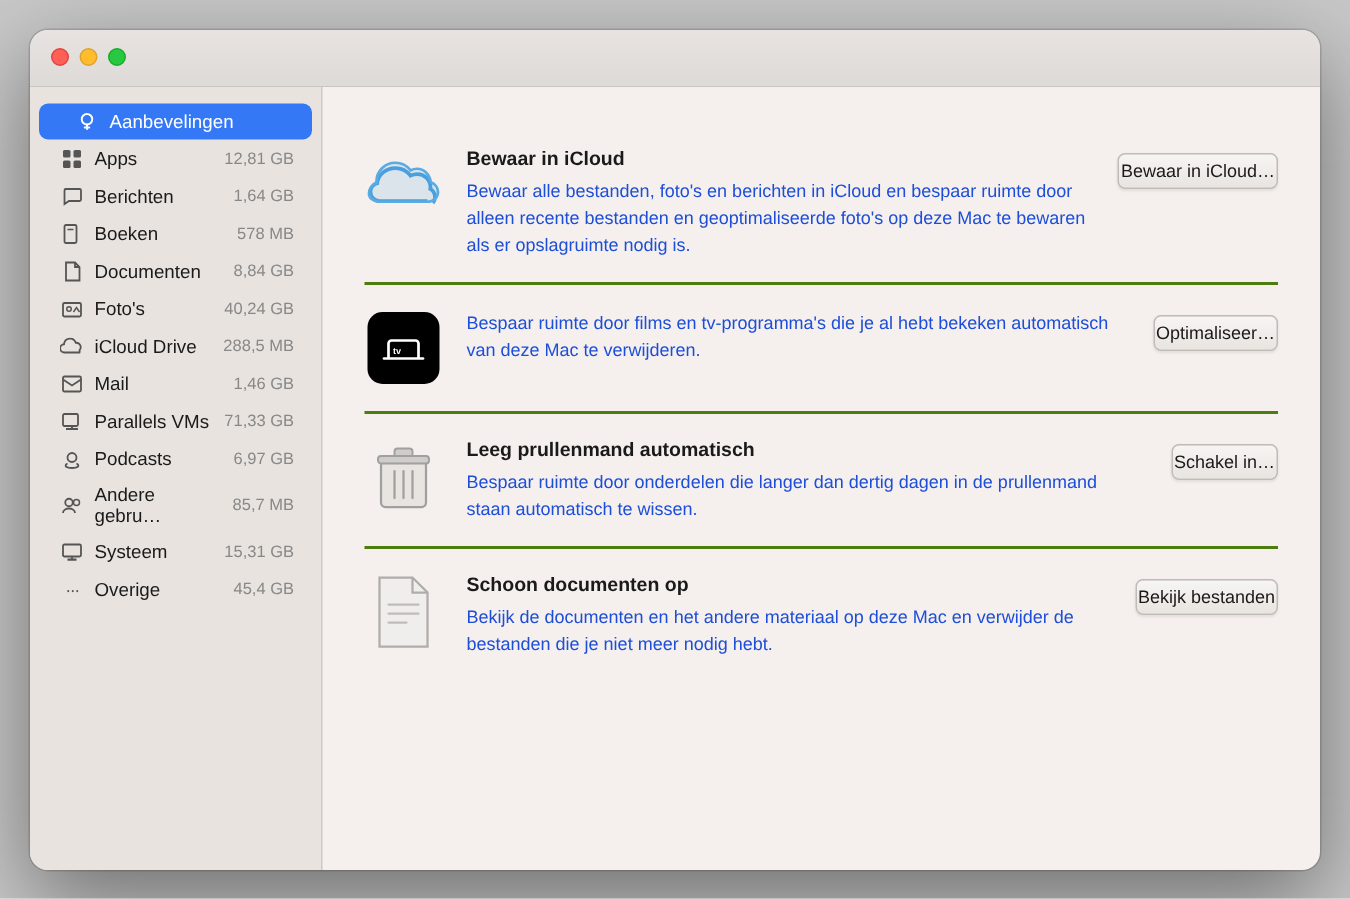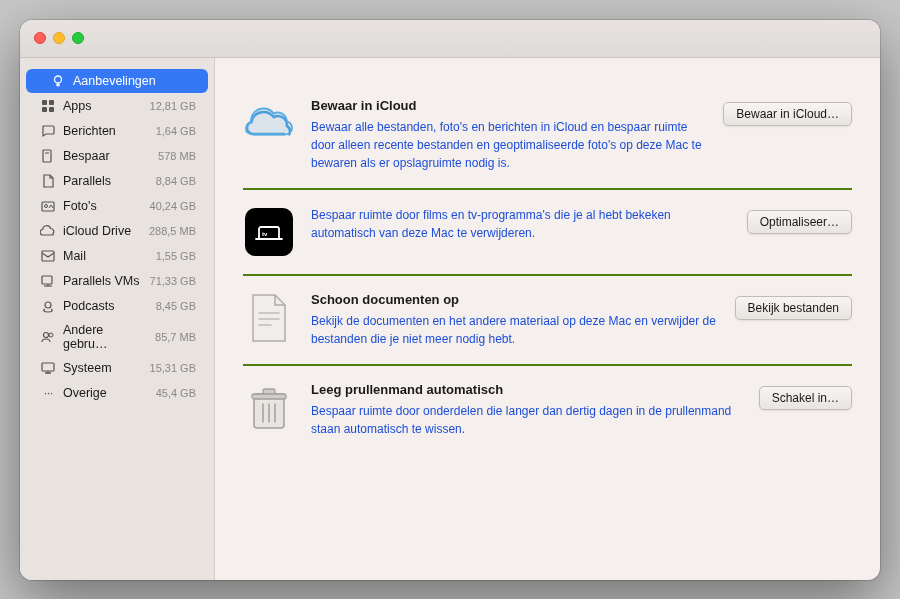--- a/index.html
+++ b/index.html
@@ -141,21 +141,21 @@
     .rec-action {
       flex-shrink: 0;
       display: flex;
       align-items: flex-start;
       padding-top: 4px;
     }
     .rec-button {
       background: linear-gradient(to bottom, #f7f5f3, #e8e4e0);
       border: 1px solid #c0bbb7;
       border-radius: 5px;
-      padding: 4px 12px;
+      padding: 4px 1px;
       font-size: 12px;
       color: #1a1a1a;
       cursor: pointer;
       white-space: nowrap;
       box-shadow: 0 1px 2px rgba(0,0,0,0.08);
     }
     
     .appletv-icon {
       width: 48px;
       height: 48px;
@@ -211,31 +211,31 @@
           <span class="sidebar-item-label">Berichten</span>
           <span class="sidebar-item-size">1,64 GB</span>
         </div>
         <div class="sidebar-item">
           <div class="sidebar-item-icon">
             <svg width="14" height="14" viewBox="0 0 14 14" fill="none">
               <rect x="2" y="1" width="8" height="12" rx="1" stroke="#555" stroke-width="1.2"></rect>
               <line x1="4" y1="4" x2="8" y2="4" stroke="#555" stroke-width="1"></line>
             </svg>
           </div>
-          <span class="sidebar-item-label">Bespaar</span>
+          <span class="sidebar-item-label">Boeken</span>
           <span class="sidebar-item-size">578 MB</span>
         </div>
         <div class="sidebar-item">
           <div class="sidebar-item-icon">
             <svg width="14" height="14" viewBox="0 0 14 14" fill="none">
               <path d="M3 1h6l3 3v9H3V1z" stroke="#555" stroke-width="1.2"></path>
               <path d="M9 1v3h3" stroke="#555" stroke-width="1.2"></path>
             </svg>
           </div>
-          <span class="sidebar-item-label">Parallels</span>
+          <span class="sidebar-item-label">Documenten</span>
           <span class="sidebar-item-size">8,84 GB</span>
         </div>
         <div class="sidebar-item">
           <div class="sidebar-item-icon">
             <svg width="14" height="14" viewBox="0 0 14 14" fill="none">
               <rect x="1" y="3" width="12" height="9" rx="1" stroke="#555" stroke-width="1.2"></rect>
               <circle cx="5" cy="7" r="1.5" stroke="#555" stroke-width="1"></circle>
               <path d="M8 9l2-3 2 3" stroke="#555" stroke-width="1"></path>
             </svg>
           </div>
@@ -252,42 +252,42 @@
           <span class="sidebar-item-size">288,5 MB</span>
         </div>
         <div class="sidebar-item">
           <div class="sidebar-item-icon">
             <svg width="14" height="12" viewBox="0 0 14 12" fill="none">
               <rect x="1" y="1" width="12" height="10" rx="1" stroke="#555" stroke-width="1.2"></rect>
               <path d="M1 3l6 4 6-4" stroke="#555" stroke-width="1.2"></path>
             </svg>
           </div>
           <span class="sidebar-item-label">Mail</span>
-          <span class="sidebar-item-size">1,55 GB</span>
+          <span class="sidebar-item-size">1,46 GB</span>
         </div>
         <div class="sidebar-item">
           <div class="sidebar-item-icon">
             <svg width="14" height="12" viewBox="0 0 14 12" fill="none">
               <rect x="1" y="1" width="10" height="8" rx="1" stroke="#555" stroke-width="1.2"></rect>
               <line x1="3" y1="11" x2="11" y2="11" stroke="#555" stroke-width="1.2"></line>
               <line x1="7" y1="9" x2="7" y2="11" stroke="#555" stroke-width="1.2"></line>
             </svg>
           </div>
           <span class="sidebar-item-label">Parallels VMs</span>
           <span class="sidebar-item-size">71,33 GB</span>
         </div>
         <div class="sidebar-item">
           <div class="sidebar-item-icon">
             <svg width="14" height="14" viewBox="0 0 14 14" fill="none">
               <circle cx="7" cy="6" r="3" stroke="#555" stroke-width="1.2"></circle>
               <path d="M4 10c-2 1-2 3 3 3s5-2 3-3" stroke="#555" stroke-width="1.2"></path>
             </svg>
           </div>
           <span class="sidebar-item-label">Podcasts</span>
-          <span class="sidebar-item-size">8,45 GB</span>
+          <span class="sidebar-item-size">6,97 GB</span>
         </div>
         <div class="sidebar-item">
           <div class="sidebar-item-icon">
             <svg width="14" height="14" viewBox="0 0 14 14" fill="none">
               <circle cx="5" cy="5" r="2.5" stroke="#555" stroke-width="1.2"></circle>
               <circle cx="10" cy="5" r="2" stroke="#555" stroke-width="1"></circle>
               <path d="M1 12c0-2 2-3 4-3s4 1 4 3" stroke="#555" stroke-width="1.2"></path>
             </svg>
           </div>
           <span class="sidebar-item-label">Andere gebru…</span>
@@ -337,38 +337,20 @@
         <line x1="2" y1="18" x2="28" y2="18" stroke="white" stroke-width="1.8" stroke-linecap="round"></line>
         <text x="8" y="15" fill="white" font-size="6" font-family="SF Pro, sans-serif" font-weight="600">tv</text>
       </svg>
     </div>
           </div>
           <div class="rec-body">
             <div class="rec-desc">Bespaar ruimte door films en tv-programma's die je al hebt bekeken automatisch van deze Mac te verwijderen.</div>
           </div>
           <div class="rec-action">
             <button class="rec-button">Optimaliseer…</button>
-          </div>
-        </div>
-        <div class="recommendation-item">
-          <div class="rec-icon">
-            <svg width="40" height="50" viewBox="0 0 40 50" fill="none" xmlns="http://www.w3.org/2000/svg">
-      <path d="M4 2h22l10 10v36H4V2z" fill="#f0eeec" stroke="#b0aca8" stroke-width="1.5"></path>
-      <path d="M26 2v10h10" fill="none" stroke="#b0aca8" stroke-width="1.5"></path>
-      <line x1="10" y1="20" x2="30" y2="20" stroke="#c0bcb8" stroke-width="1.5" stroke-linecap="round"></line>
-      <line x1="10" y1="26" x2="30" y2="26" stroke="#c0bcb8" stroke-width="1.5" stroke-linecap="round"></line>
-      <line x1="10" y1="32" x2="22" y2="32" stroke="#c0bcb8" stroke-width="1.5" stroke-linecap="round"></line>
-    </svg>
-          </div>
-          <div class="rec-body">
-            <div class="rec-title">Schoon documenten op</div>
-            <div class="rec-desc">Bekijk de documenten en het andere materiaal op deze Mac en verwijder de bestanden die je niet meer nodig hebt.</div>
-          </div>
-          <div class="rec-action">
-            <button class="rec-button">Bekijk bestanden</button>
           </div>
         </div>
         <div class="recommendation-item">
           <div class="rec-icon">
             <svg width="38" height="48" viewBox="0 0 38 48" fill="none" xmlns="http://www.w3.org/2000/svg">
       <rect x="4" y="10" width="30" height="34" rx="3" fill="#e8e4e0" stroke="#a0a0a0" stroke-width="1.5"></rect>
       <rect x="13" y="5" width="12" height="6" rx="2" fill="#d0ccc8" stroke="#a0a0a0" stroke-width="1.3"></rect>
       <rect x="2" y="10" width="34" height="5" rx="2" fill="#d0ccc8" stroke="#a0a0a0" stroke-width="1.3"></rect>
       <line x1="13" y1="20" x2="13" y2="38" stroke="#a0a0a0" stroke-width="1.5" stroke-linecap="round"></line>
       <line x1="19" y1="20" x2="19" y2="38" stroke="#a0a0a0" stroke-width="1.5" stroke-linecap="round"></line>
@@ -376,15 +358,33 @@
     </svg>
           </div>
           <div class="rec-body">
             <div class="rec-title">Leeg prullenmand automatisch</div>
             <div class="rec-desc">Bespaar ruimte door onderdelen die langer dan dertig dagen in de prullenmand staan automatisch te wissen.</div>
           </div>
           <div class="rec-action">
             <button class="rec-button">Schakel in…</button>
           </div>
         </div>
+        <div class="recommendation-item">
+          <div class="rec-icon">
+            <svg width="40" height="50" viewBox="0 0 40 50" fill="none" xmlns="http://www.w3.org/2000/svg">
+      <path d="M4 2h22l10 10v36H4V2z" fill="#f0eeec" stroke="#b0aca8" stroke-width="1.5"></path>
+      <path d="M26 2v10h10" fill="none" stroke="#b0aca8" stroke-width="1.5"></path>
+      <line x1="10" y1="20" x2="30" y2="20" stroke="#c0bcb8" stroke-width="1.5" stroke-linecap="round"></line>
+      <line x1="10" y1="26" x2="30" y2="26" stroke="#c0bcb8" stroke-width="1.5" stroke-linecap="round"></line>
+      <line x1="10" y1="32" x2="22" y2="32" stroke="#c0bcb8" stroke-width="1.5" stroke-linecap="round"></line>
+    </svg>
+          </div>
+          <div class="rec-body">
+            <div class="rec-title">Schoon documenten op</div>
+            <div class="rec-desc">Bekijk de documenten en het andere materiaal op deze Mac en verwijder de bestanden die je niet meer nodig hebt.</div>
+          </div>
+          <div class="rec-action">
+            <button class="rec-button">Bekijk bestanden</button>
+          </div>
+        </div>
       </div>
   </div>
 </div>
 
 </body></html>

